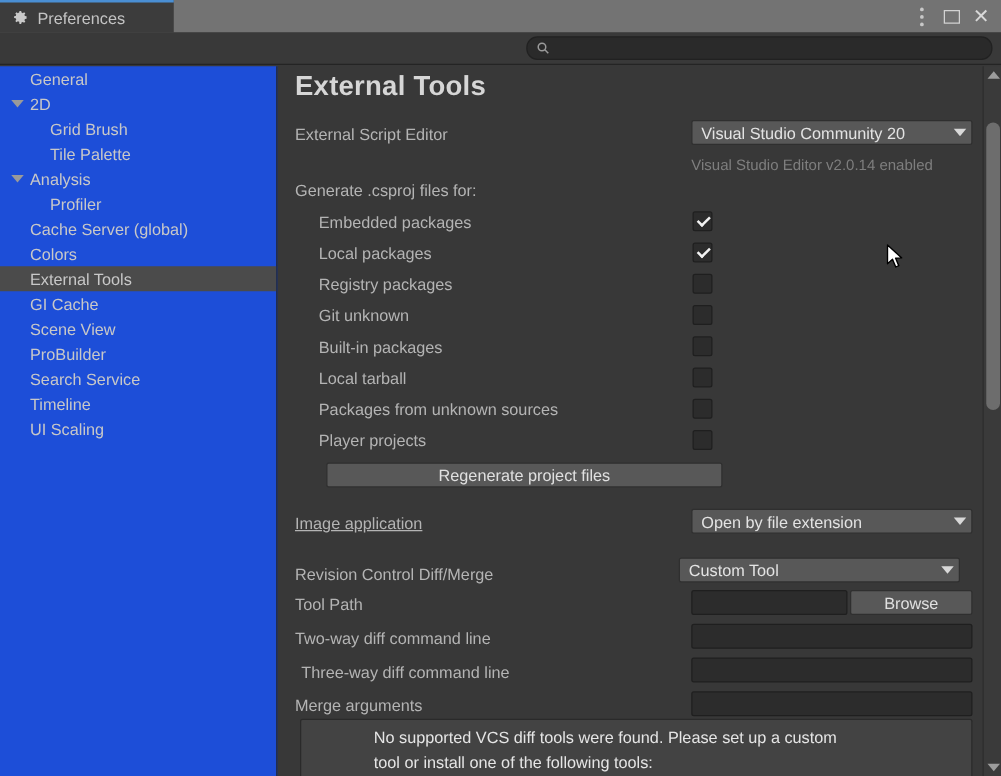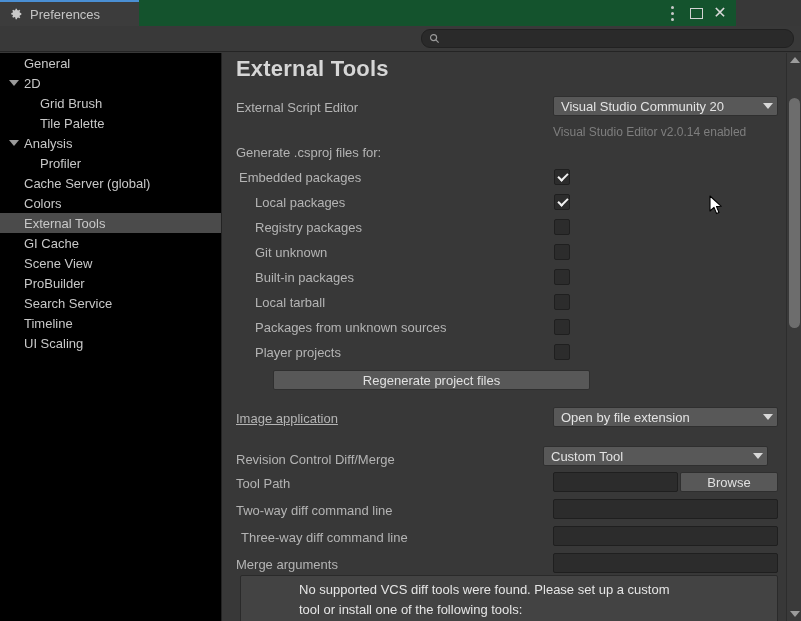--- a/index.html
+++ b/index.html
@@ -6,22 +6,22 @@
   html, body {
     width: 801px; height: 621px;
     background: #383838;
     font-family: "Liberation Sans", sans-serif;
     overflow: hidden;
   }
   #app { position: relative; width: 801px; height: 621px; background: #383838; }
 
   
   .titlebar {
-    position: absolute; left: 0; top: 0; width: 736px; height: 26px;
-    background: #14532d;
+    position: absolute; left: 0; top: 0; width: 801px; height: 26px;
+    background: #737373;
   }
   .tab {
     position: absolute; left: 0; top: 0; width: 139px; height: 26px;
     background: #3c3c3c;
     border-top: 2px solid #4a8fd4;
     display: flex; align-items: center; padding-left: 9px;
   }
   .tab-gear { width: 14px; height: 14px; margin-right: 7px; flex: 0 0 auto; display:block; }
   .tab-label { font-size: 13px; color: #c4c4c4; line-height: 1; white-space: nowrap; }
 
@@ -46,21 +46,21 @@
   .search-input {
     flex: 1; background: transparent; border: 0; outline: none;
     color: #c0c0c0; font-size: 11px; font-family: "Liberation Sans", sans-serif;
     padding-left: 4px; height: 17px;
   }
   .search-input::placeholder { color: #6a6a6a; }
 
   
   .sidebar {
     position: absolute; left: 0; top: 53px; width: 222px; height: 568px;
-    background: #000000; border-right: 1px solid #232323;
+    background: #1d4ed8; border-right: 1px solid #232323;
     overflow: hidden;
   }
   .tree-item {
     position: relative; height: 20px; display: flex; align-items: center;
     font-size: 13px; color: #c8c8c8; white-space: nowrap;
   }
   .tree-item.selected { background: #4b4b4b; }
   .tri {
     position: absolute; left: 9px; width: 0; height: 0;
     border-left: 5px solid transparent; border-right: 5px solid transparent;
@@ -265,21 +265,21 @@
 
     <div class="row-label" style="left:13px; top:47px;">External Script Editor</div>
     <div class="dropdown" style="left:330px; top:43px; width:225px;">
       <span class="dd-text">Visual Studio Community 20</span>
       <span class="dd-arrow"></span>
     </div>
     <div class="sub-note" style="left:330px; top:72px;">Visual Studio Editor v2.0.14 enabled</div>
 
     <div class="row-label" style="left:13px; top:92px;">Generate .csproj files for:</div>
 
-    <div class="row-label" style="left:16px; top:117px;">Embedded packages</div>
+    <div class="row-label" style="left:32px; top:117px;">Embedded packages</div>
     <div class="checkbox checked" style="left:331px; top:116px;"></div>
 
     <div class="row-label" style="left:32px; top:142px;">Local packages</div>
     <div class="checkbox checked" style="left:331px; top:141px;"></div>
 
     <div class="row-label" style="left:32px; top:167px;">Registry packages</div>
     <div class="checkbox" style="left:331px; top:166px;"></div>
 
     <div class="row-label" style="left:32px; top:192px;">Git unknown</div>
     <div class="checkbox" style="left:331px; top:191px;"></div>
@@ -289,21 +289,21 @@
 
     <div class="row-label" style="left:32px; top:242px;">Local tarball</div>
     <div class="checkbox" style="left:331px; top:241px;"></div>
 
     <div class="row-label" style="left:32px; top:267px;">Packages from unknown sources</div>
     <div class="checkbox" style="left:331px; top:266px;"></div>
 
     <div class="row-label" style="left:32px; top:292px;">Player projects</div>
     <div class="checkbox" style="left:331px; top:291px;"></div>
 
-    <div class="btn" style="left:50px; top:317px; width:317px;">
+    <div class="btn" style="left:38px; top:317px; width:317px;">
       <span>Regenerate project files</span>
     </div>
 
     <div class="row-label" style="left:13px; top:358px;text-decoration:underline;">Image application</div>
     <div class="dropdown" style="left:330px; top:354px; width:225px;">
       <span class="dd-text">Open by file extension</span>
       <span class="dd-arrow"></span>
     </div>
 
     <div class="row-label" style="left:13px; top:399px;">Revision Control Diff/Merge</div>

